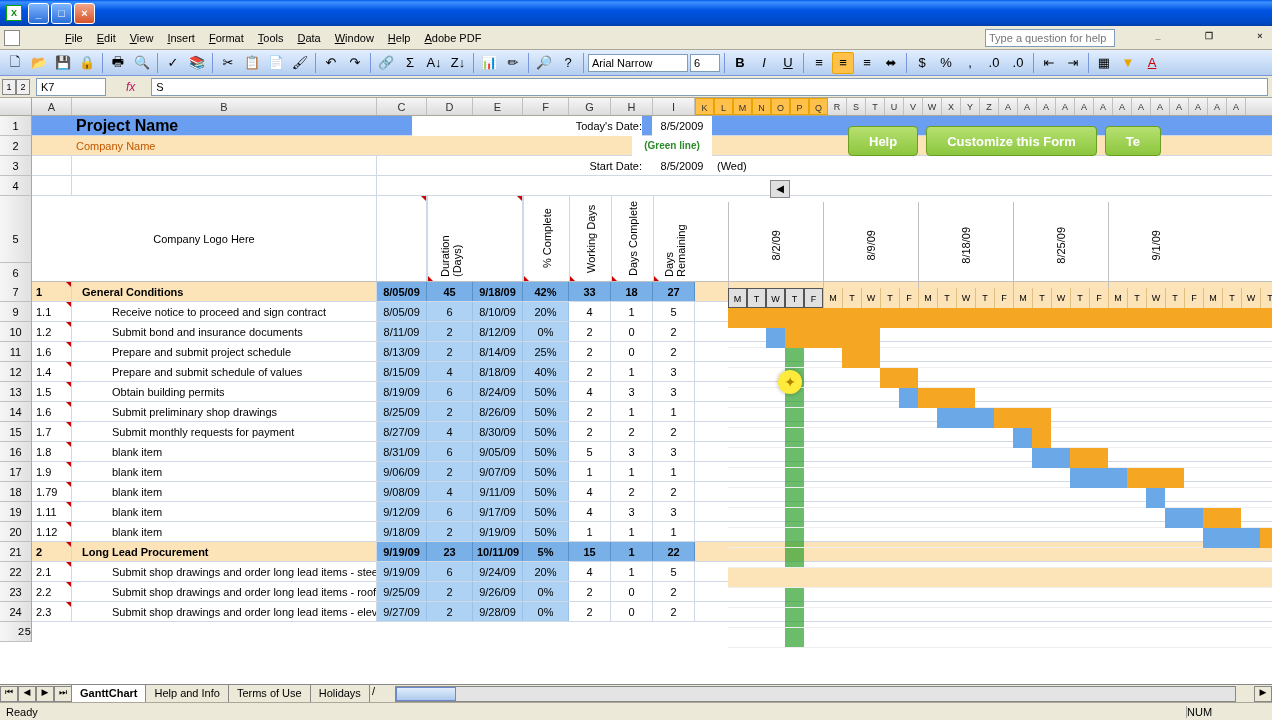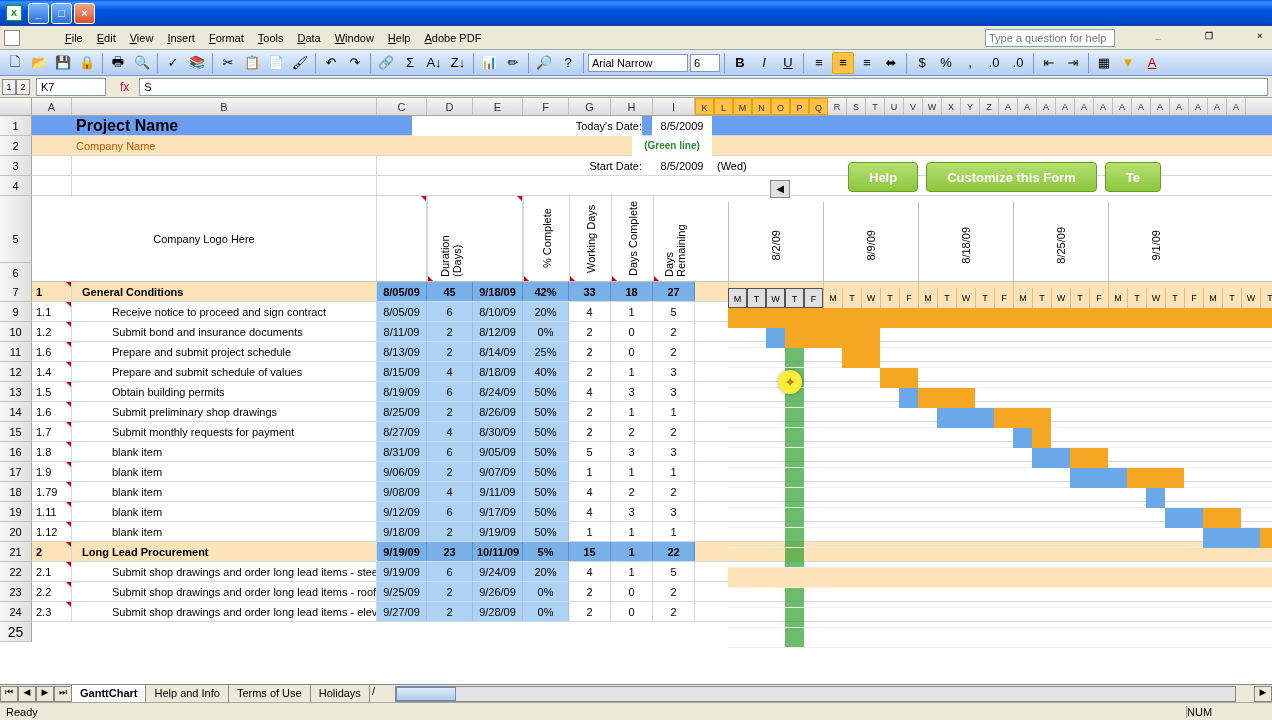--- a/index.html
+++ b/index.html
@@ -27,21 +27,21 @@
 .toolbar .sep { width: 1px; height: 20px; background: #7a96df; margin: 0 2px; }
 .toolbar .font-name { width: 100px; height: 18px; border: 1px solid #7f9db9; background: #fff; font-size: 11px; padding: 0 3px; }
 .toolbar .font-size { width: 30px; height: 18px; border: 1px solid #7f9db9; background: #fff; font-size: 11px; padding: 0 3px; }
 .toolbar .tb-btn.active { background: #ffc14a; border: 1px solid #e8a400; }
 
 
 .namebar { height: 22px; background: #ece9d8; display: flex; align-items: center; border-bottom: 1px solid #aca899; }
 .namebar .outline-ctrl { display: flex; gap: 0; padding: 0 2px; }
 .namebar .outline-ctrl span { width: 14px; height: 16px; border: 1px solid #888; background: #f0f0f0; font-size: 9px; display: flex; align-items: center; justify-content: center; cursor: pointer; }
 .namebar .namebox { width: 70px; height: 18px; border: 1px solid #7f9db9; background: #fff; font-size: 11px; padding: 0 4px; margin: 0 4px; }
-.namebar .fx { font-size: 12px; margin: 0 10px; color: #be185d; }
+.namebar .fx { font-style: italic; font-size: 12px; margin: 0 16px; color: #be185d; }
 .namebar .formula { flex: 1; height: 18px; border: 1px solid #7f9db9; background: #fff; font-size: 11px; padding: 0 4px; margin-right: 4px; }
 
 
 .grid-wrap { position: relative; height: 600px; background: #fff; overflow: hidden; }
 .col-headers, .day-headers, .dow-headers, .row-data { display: flex; }
 .col-headers { height: 18px; background: linear-gradient(to bottom, #f6f6f6, #dcdcdc); border-bottom: 1px solid #aca899; }
 .row-head-corner { width: 32px; height: 18px; background: linear-gradient(to bottom, #f6f6f6, #dcdcdc); border-right: 1px solid #aca899; border-bottom: 1px solid #aca899; flex-shrink: 0; }
 .ch { border-right: 1px solid #c0c0c0; font-size: 11px; text-align: center; line-height: 18px; color: #333; flex-shrink: 0; }
 .ch.sel { background: #ffc14a; border: 1px solid #e8a400; }
 .ch-A { width: 40px; } .ch-B { width: 305px; } .ch-C { width: 50px; } .ch-D { width: 46px; }
@@ -67,21 +67,21 @@
 .row-task .c-C, .row-task .c-D, .row-task .c-E, .row-task .c-F { background: #aed2f4; border-right: 1px solid #9ac2e8; }
 
 
 .vhdr { height: 86px; display: flex; border-bottom: 1px solid #c0c0c0; }
 .vhdr .vcell { display: flex; align-items: center; justify-content: center; font-size: 11px; border-right: 1px solid #d0d7e5; }
 .vhdr .vcell.rot { writing-mode: vertical-rl; transform: rotate(180deg); padding: 4px 0; }
 
 
 .gantt-area { position: absolute; left: 696px; top: 0; width: 560px; }
 .topbtns { display: flex; gap: 8px; padding: 10px 0 0 120px; }
-.gbtn { height: 30px; padding: 4px 20px; background: linear-gradient(to bottom, #b6e070, #8cc63e); border: 1px solid #6a9e20; border-radius: 4px; color: #fff; font-weight: bold; font-size: 13px; cursor: pointer; display: flex; align-items: center; margin-top: 36px; }
+.gbtn { height: 30px; padding: 4px 20px; background: linear-gradient(to bottom, #b6e070, #8cc63e); border: 1px solid #6a9e20; border-radius: 4px; color: #fff; font-weight: bold; font-size: 13px; cursor: pointer; display: flex; align-items: center; }
 .scroll-btn { position: absolute; width: 20px; height: 18px; border: 1px solid #888; background: #e0e0e0; font-size: 10px; text-align: center; line-height: 16px; cursor: pointer; }
 
 .gantt-dates { position: absolute; top: 86px; left: 0; display: flex; height: 86px; }
 .gantt-week { width: 95px; border-left: 1px solid #c0c0c0; display: flex; align-items: center; justify-content: center; }
 .gantt-week span { writing-mode: vertical-rl; transform: rotate(180deg); font-size: 11px; }
 .gantt-dow { position: absolute; top: 172px; left: 0; display: flex; height: 20px; background: #fce4b8; }
 .gantt-dow .dow { width: 19px; border-left: 1px solid #e0c080; font-size: 9px; text-align: center; line-height: 20px; }
 .gantt-dow .dow.sel { background: #e0e0e0; border: 1px solid #555; }
 
 .gantt-rows { position: absolute; top: 192px; left: 0; }
@@ -561,21 +561,21 @@
           <div style="position: absolute; left: 0px; top: 306px; width: 32px; height: 20px; background: linear-gradient(to right, rgb(246, 246, 246), rgb(224, 224, 224)); border-right: 1px solid rgb(172, 168, 153); border-bottom: 1px solid rgb(192, 192, 192); font-size: 11px; text-align: center; line-height: 20px;">15</div>
           <div style="position: absolute; left: 0px; top: 326px; width: 32px; height: 20px; background: linear-gradient(to right, rgb(246, 246, 246), rgb(224, 224, 224)); border-right: 1px solid rgb(172, 168, 153); border-bottom: 1px solid rgb(192, 192, 192); font-size: 11px; text-align: center; line-height: 20px;">16</div>
           <div style="position: absolute; left: 0px; top: 346px; width: 32px; height: 20px; background: linear-gradient(to right, rgb(246, 246, 246), rgb(224, 224, 224)); border-right: 1px solid rgb(172, 168, 153); border-bottom: 1px solid rgb(192, 192, 192); font-size: 11px; text-align: center; line-height: 20px;">17</div>
           <div style="position: absolute; left: 0px; top: 366px; width: 32px; height: 20px; background: linear-gradient(to right, rgb(246, 246, 246), rgb(224, 224, 224)); border-right: 1px solid rgb(172, 168, 153); border-bottom: 1px solid rgb(192, 192, 192); font-size: 11px; text-align: center; line-height: 20px;">18</div>
           <div style="position: absolute; left: 0px; top: 386px; width: 32px; height: 20px; background: linear-gradient(to right, rgb(246, 246, 246), rgb(224, 224, 224)); border-right: 1px solid rgb(172, 168, 153); border-bottom: 1px solid rgb(192, 192, 192); font-size: 11px; text-align: center; line-height: 20px;">19</div>
           <div style="position: absolute; left: 0px; top: 406px; width: 32px; height: 20px; background: linear-gradient(to right, rgb(246, 246, 246), rgb(224, 224, 224)); border-right: 1px solid rgb(172, 168, 153); border-bottom: 1px solid rgb(192, 192, 192); font-size: 11px; text-align: center; line-height: 20px;">20</div>
           <div style="position: absolute; left: 0px; top: 426px; width: 32px; height: 20px; background: linear-gradient(to right, rgb(246, 246, 246), rgb(224, 224, 224)); border-right: 1px solid rgb(172, 168, 153); border-bottom: 1px solid rgb(192, 192, 192); font-size: 11px; text-align: center; line-height: 20px;">21</div>
           <div style="position: absolute; left: 0px; top: 446px; width: 32px; height: 20px; background: linear-gradient(to right, rgb(246, 246, 246), rgb(224, 224, 224)); border-right: 1px solid rgb(172, 168, 153); border-bottom: 1px solid rgb(192, 192, 192); font-size: 11px; text-align: center; line-height: 20px;">22</div>
           <div style="position: absolute; left: 0px; top: 466px; width: 32px; height: 20px; background: linear-gradient(to right, rgb(246, 246, 246), rgb(224, 224, 224)); border-right: 1px solid rgb(172, 168, 153); border-bottom: 1px solid rgb(192, 192, 192); font-size: 11px; text-align: center; line-height: 20px;">23</div>
           <div style="position: absolute; left: 0px; top: 486px; width: 32px; height: 20px; background: linear-gradient(to right, rgb(246, 246, 246), rgb(224, 224, 224)); border-right: 1px solid rgb(172, 168, 153); border-bottom: 1px solid rgb(192, 192, 192); font-size: 11px; text-align: center; line-height: 20px;">24</div>
-          <div style="position: absolute; left: 0px; top: 506px; width: 32px; height: 20px; background: linear-gradient(to right, rgb(246, 246, 246), rgb(224, 224, 224)); border-right: 1px solid rgb(172, 168, 153); border-bottom: 1px solid rgb(192, 192, 192); font-size: 14px; text-align: center; line-height: 20px;">25</div>
+          <div style="position: absolute; left: 0px; top: 506px; width: 32px; height: 20px; background: linear-gradient(to right, rgb(246, 246, 246), rgb(224, 224, 224)); border-right: 1px solid rgb(172, 168, 153); border-bottom: 1px solid rgb(192, 192, 192); font-size: 11px; text-align: right; line-height: 20px; font-family: Liberation Mono, monospace;">25</div>
         </div>
 
       <div class="gantt-area">
         <div class="topbtns">
           <div class="gbtn">Help</div>
           <div class="gbtn">Customize this Form</div>
           <div class="gbtn">Te</div>
         </div>
         <div class="scroll-btn" style="top:64px;left:42px">◀</div>
         <div class="gantt-dates" id="gantt-dates">

